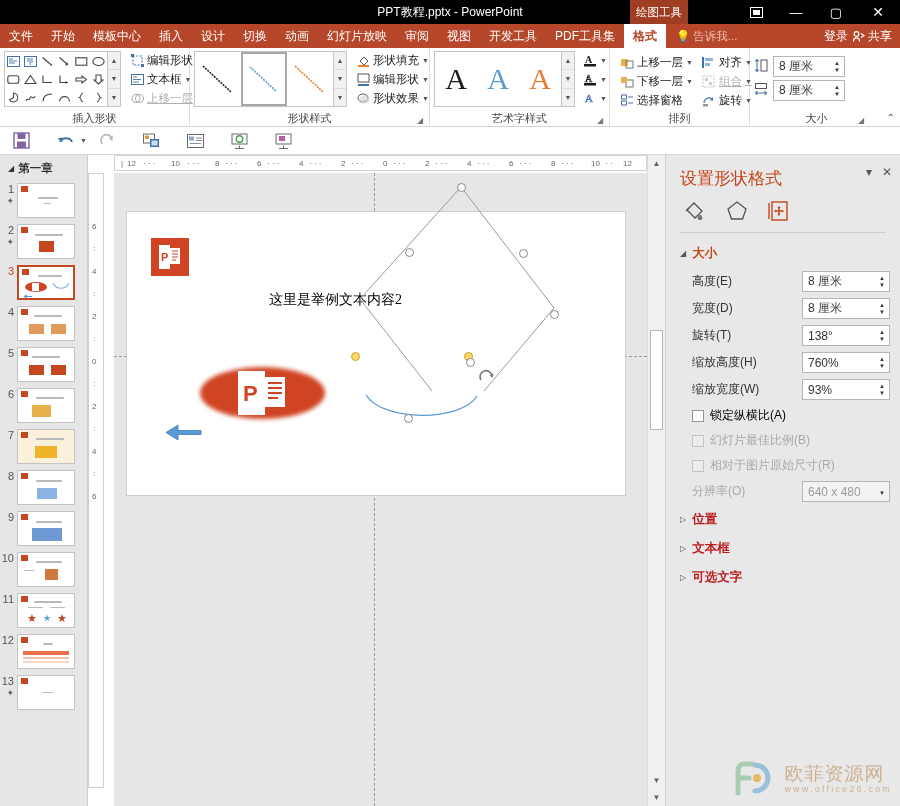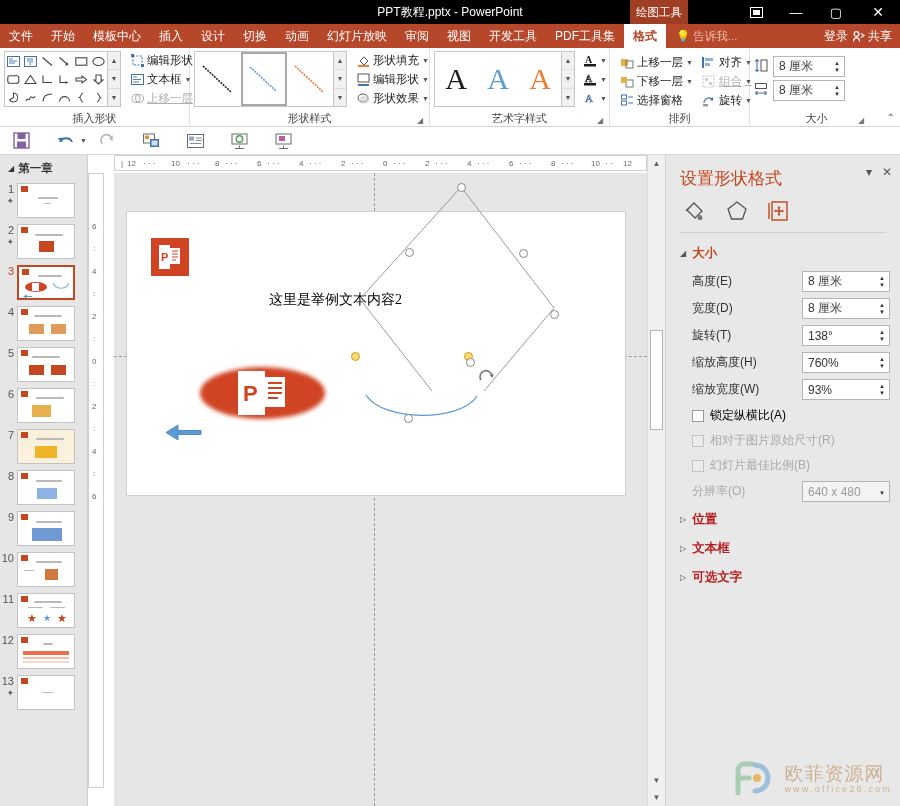--- a/index.html
+++ b/index.html
@@ -1131,25 +1131,25 @@
           </span>
       </div>
     </div>
 
     <div class="fp-chk-row">
       <span class="chk"></span>
       <span>锁定纵横比(A)</span>
     </div>
     <div class="fp-chk-row">
       <span class="chk dim"></span>
-      <span style="color:#AAA">相对于图片原始尺寸(R)</span>
+      <span style="color:#AAA">幻灯片最佳比例(B)</span>
     </div>
     <div class="fp-chk-row">
       <span class="chk dim"></span>
-      <span style="color:#AAA">幻灯片最佳比例(B)</span>
+      <span style="color:#AAA">相对于图片原始尺寸(R)</span>
     </div>
 
     <div class="fp-row">
       <span class="fp-label dim">分辨率(O)</span>
       <div class="fp-input dim">
         <span>640 x 480</span>
         <span class="spin-arrows" style="top:4px">
             <span>▼</span>
           </span>
       </div>

